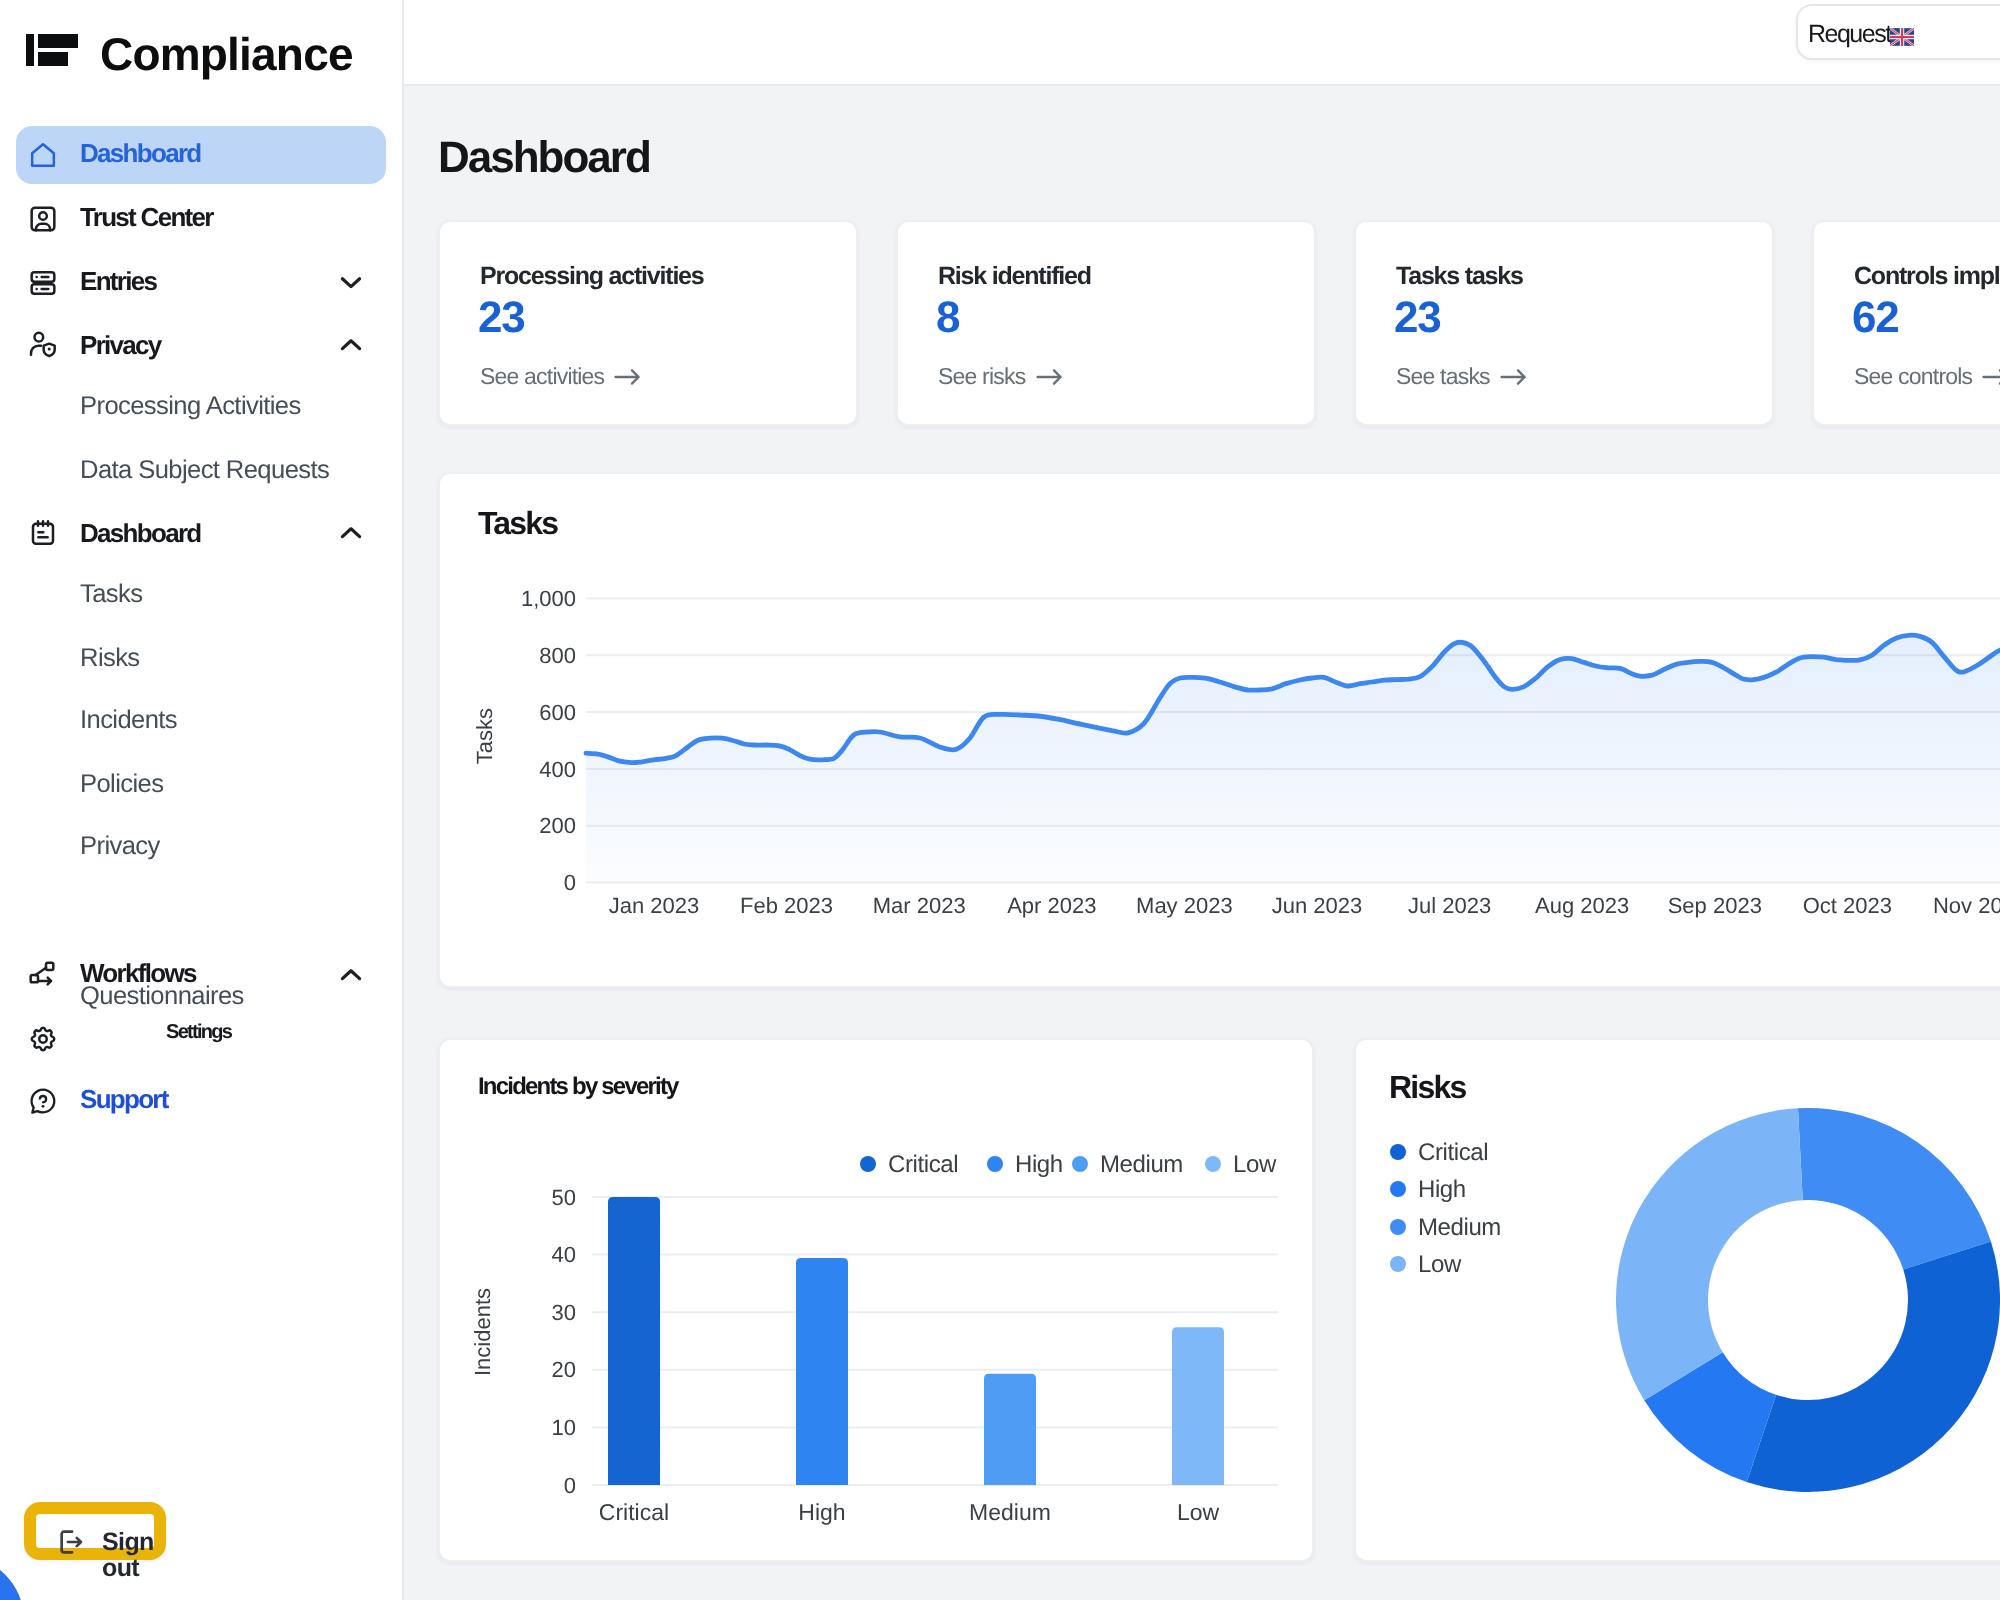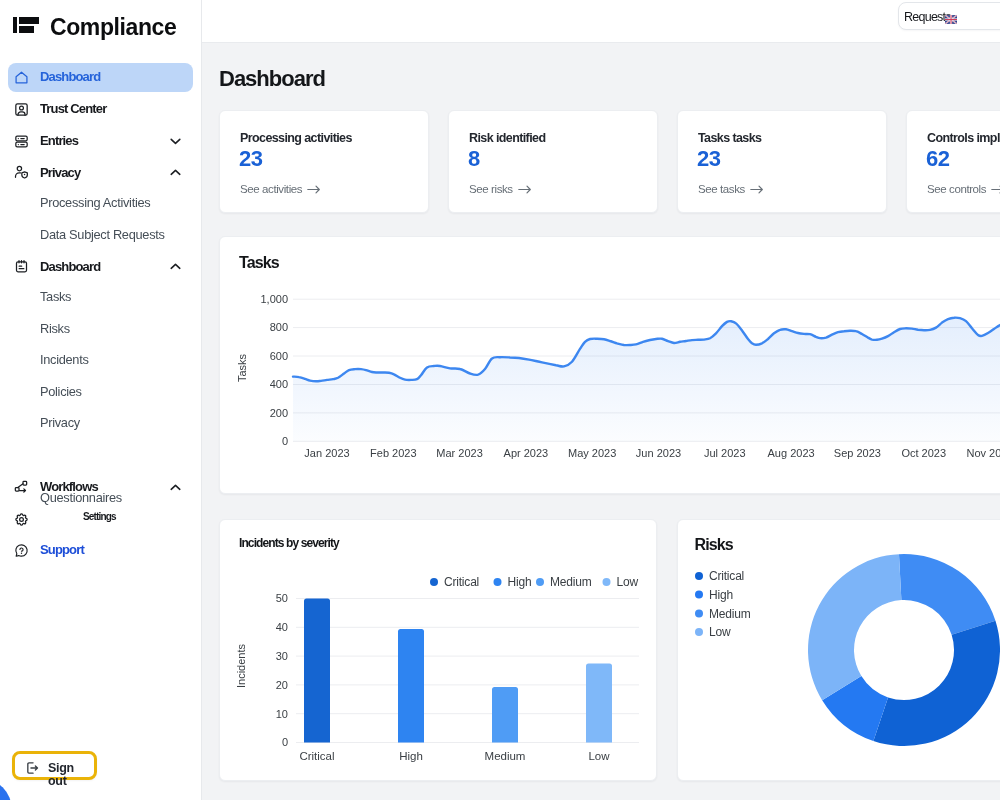--- a/index.html
+++ b/index.html
@@ -92,21 +92,21 @@
       <path d="M10.325 4.317c.426-1.756 2.924-1.756 3.35 0a1.724 1.724 0 0 0 2.573 1.066c1.543-.94 3.31.826 2.37 2.37a1.724 1.724 0 0 0 1.065 2.572c1.756.426 1.756 2.924 0 3.35a1.724 1.724 0 0 0-1.066 2.573c.94 1.543-.826 3.31-2.37 2.37a1.724 1.724 0 0 0-2.572 1.065c-.426 1.756-2.924 1.756-3.35 0a1.724 1.724 0 0 0-2.573-1.066c-1.543.94-3.31-.826-2.37-2.37a1.724 1.724 0 0 0-1.065-2.572c-1.756-.426-1.756-2.924 0-3.35a1.724 1.724 0 0 0 1.066-2.573c-.94-1.543.826-3.31 2.37-2.37c1 .608 2.296.07 2.572-1.065z"></path>
       <circle cx="12" cy="12" r="3"></circle>
     </svg></div>
 <div style="position:absolute;left:40px;top:512.2px;font-size:10px;line-height:1;font-weight:700;color:#17191d;white-space:nowrap;letter-spacing:-0.85px;margin-left:43px;">Settings</div>
 <div style="position:absolute;left:14px;top:542.5px;width:15px;height:15px;line-height:0;"><svg width="15" height="15" viewBox="0 0 18 18" fill="none" stroke="#1c1f23" stroke-width="1.5" stroke-linecap="round" stroke-linejoin="round">
       <path d="M9 15.8a6.8 6.8 0 1 0-5.6-2.9L2.6 15.9l3-.8A6.8 6.8 0 0 0 9 15.8z" stroke-width="1.4"></path>
       <path d="M9 12.2v.01" stroke-width="1.7"></path>
       <path d="M9 9.8a1.9 1.9 0 1 0-1.9-2.2" stroke-width="1.4"></path>
     </svg></div>
 <div style="position:absolute;left:40px;top:543.2px;font-size:13px;line-height:1;font-weight:700;color:#1d4ed8;white-space:nowrap;letter-spacing:-0.85px;">Support</div>
-<div style="position:absolute;left:12px;top:751px;width:85px;height:29px;background:#fff;border:3px solid #eab308;border-radius:8px;box-shadow:0 1px 2px rgba(16,24,40,.05);">
+<div style="position:absolute;left:12px;top:751px;width:71px;height:29px;background:#fff;border:6px solid #eab308;border-radius:8px;box-shadow:0 1px 2px rgba(16,24,40,.05);">
   <span style="position:absolute;left:9px;top:6px;"><svg width="16" height="16" viewBox="0 0 18 18" fill="none" stroke="#3a4046" stroke-width="1.5" stroke-linecap="round" stroke-linejoin="round">
         <path d="M10.2 3.2H5.6a1.3 1.3 0 0 0-1.3 1.3v9a1.3 1.3 0 0 0 1.3 1.3h4.6"></path>
         <path d="M7.8 9h7.4M12.8 6.7 15.2 9l-2.4 2.3"></path>
       </svg></span>
   <span style="position:absolute;left:33px;top:8px;font-size:12.5px;line-height:1;font-weight:700;letter-spacing:-0.3px;color:#23272e;">Sign out</span>
 </div>
 <div style="position:absolute;left:-52px;top:778px;width:64px;height:64px;border-radius:50%;background:#2a72ee;"></div>
 
 <div style="position:absolute;left:219px;top:67.8px;font-size:22px;line-height:1;font-weight:700;color:#141619;letter-spacing:-1px;">Dashboard</div>
 <div class="card" style="left:219px;top:110px;width:210px;height:103px;">

